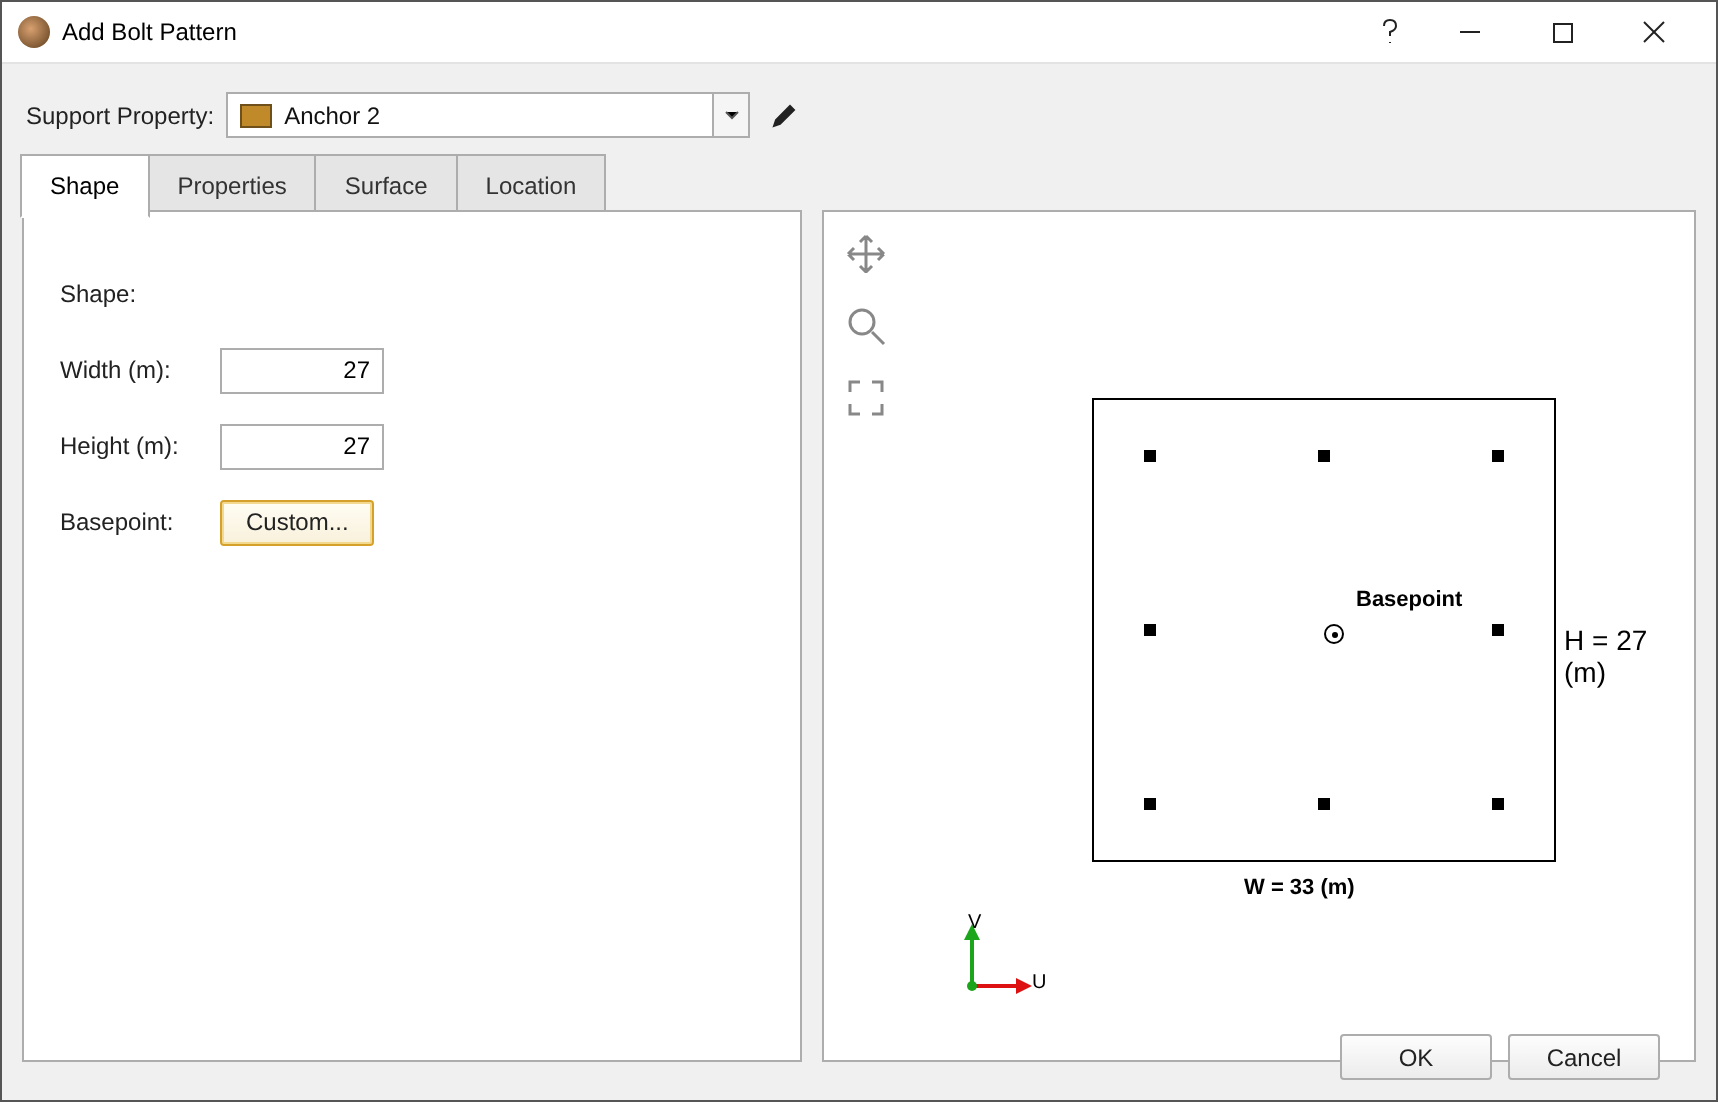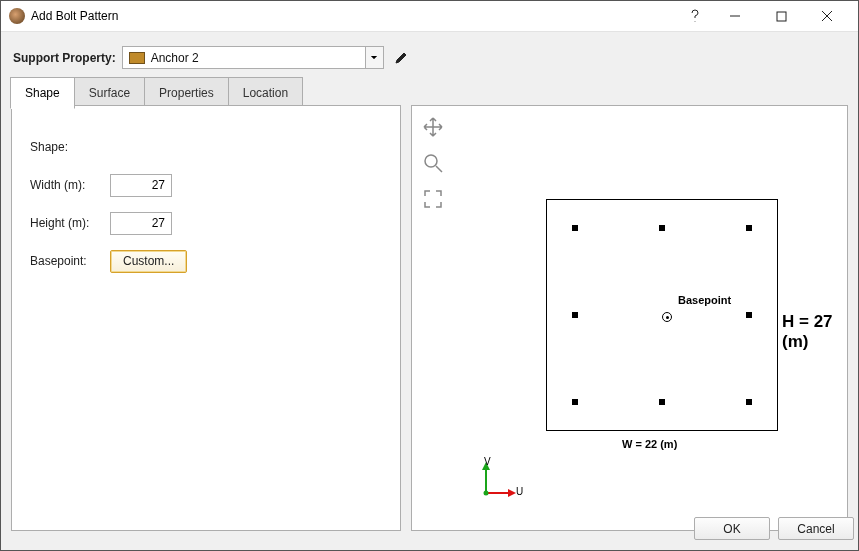--- a/index.html
+++ b/index.html
@@ -13,21 +13,21 @@
 .titlebar .spacer { flex: 1; }
 .titlebar .tb-btn { width: 46px; height: 30px; display: flex; align-items: center; justify-content: center; color: #222; }
 .titlebar .tb-btn.help { width: 34px; }
 .titlebar svg { stroke: #222; stroke-width: 1; fill: none; }
 
 
 .dialog-body { position: absolute; top: 30px; left: 0; right: 0; bottom: 0; background: #f0f0f0; border-top: 1px solid #e3e3e3; padding: 10px 10px; }
 
 
 .support-row { display: flex; align-items: center; gap: 6px; margin: 4px 0 8px 2px; }
-.support-row label { color: #222; font-weight: bold; }
+.support-row label { color: #222; }
 .combo { display: flex; align-items: center; border: 1px solid #adadad; background: #fff; height: 23px; }
 .combo.support { width: 262px; }
 .combo .swatch { width: 16px; height: 12px; background: #c08a2a; border: 1px solid #70501a; margin: 0 6px; }
 .combo .combo-text { flex: 1; padding-right: 4px; color: #111; }
 .combo .combo-arrow { width: 18px; height: 100%; border-left: 1px solid #adadad; display: flex; align-items: center; justify-content: center; background: #f5f5f5; }
 .combo .combo-arrow svg { stroke: #555; }
 .pencil-icon { width: 22px; display: flex; justify-content: center; }
 .pencil-icon svg { stroke: #222; fill: #222; }
 
 
@@ -41,46 +41,46 @@
 .tab { border: 1px solid #adadad; border-bottom: none; padding: 15px 14px; display: flex; align-items: center; background: #e5e5e5; color: #333; position: relative; margin-right: -1px; }
 .tab.active { background: #fff; z-index: 2; border-bottom: 1px solid #fff; margin-bottom: -1px; font-weight: 400; color: #000; }
 .left-panel-wrapper { position: relative; margin-top: 28px; }
 
 
 .form { padding: 28px 18px; }
 .form-row { display: flex; align-items: center; height: 26px; margin-bottom: 12px; }
 .form-row .lbl { width: 80px; color: #222; }
 .combo.shape { width: 110px; }
 .combo.shape .shape-ico { display: inline-block; width: 14px; height: 10px; border: 1px solid #4ab58a; margin: 0 5px 0 6px; }
-.num-input { width: 62px; height: 23px; border: 1px solid #adadad; padding: 0 6px; text-align: right; color: #000; background: #fff; }
+.num-input { width: 82px; height: 23px; border: 1px solid #adadad; padding: 0 6px; text-align: right; color: #000; background: #fff; }
 .btn { height: 23px; border: 1px solid #adadad; background: linear-gradient(#fdfdfd, #ececec); padding: 0 12px; display: inline-flex; align-items: center; border-radius: 2px; color: #222; }
 .btn.custom { border: 1px solid #d6a12a; box-shadow: 0 0 0 1px #f2d98f inset; background: linear-gradient(#fffdf4, #f8f0da); }
 
 
 .rp-tools { position: absolute; left: 8px; top: 8px; display: flex; flex-direction: column; gap: 10px; }
 .rp-tools .tool { width: 26px; height: 26px; display: flex; align-items: center; justify-content: center; }
 .rp-tools svg { stroke: #888; fill: none; stroke-width: 1.5; }
 
 
 .preview-area { position: absolute; left: 40px; right: 8px; top: 8px; bottom: 8px; }
 .bolt-rect { position: absolute; left: 94px; top: 85px; width: 232px; height: 232px; border: 1px solid #000; }
 .bolt { position: absolute; width: 6px; height: 6px; background: #000; }
 .basepoint-lbl { position: absolute; left: 226px; top: 180px; font-weight: bold; font-size: 11px; }
 .basepoint-marker { position: absolute; left: 210px; top: 198px; width: 10px; height: 10px; border: 1px solid #000; border-radius: 50%; display: flex; align-items: center; justify-content: center; }
 .basepoint-marker::after { content: ''; width: 3px; height: 3px; background: #000; border-radius: 50%; }
-.dim-h { position: absolute; left: 330px; top: 198px; font-weight: bold; font-size: 17px; }
+.dim-h { position: absolute; left: 330px; top: 198px; font-weight: normal; font-size: 14px; }
 .dim-w { position: absolute; left: 170px; top: 324px; font-weight: bold; font-size: 11px; }
 
 
 .uv-axes { position: absolute; left: 18px; bottom: 14px; width: 60px; height: 50px; }
 .uv-axes .v-label { position: absolute; left: 14px; top: -2px; font-size: 10px; }
 .uv-axes .u-label { position: absolute; left: 46px; top: 28px; font-size: 10px; }
 
 
-.dlg-buttons { position: absolute; right: 4px; bottom: 10px; display: flex; gap: 8px; }
+.dlg-buttons { position: absolute; right: 28px; bottom: 10px; display: flex; gap: 8px; }
 .dlg-buttons .btn { width: 76px; justify-content: center; }
 </style>
 </head>
 <body>
 
 <div class="titlebar">
   <div class="app-icon"></div>
   <div class="title">Add Bolt Pattern</div>
   <div class="spacer"></div>
   <div class="tb-btn help">
@@ -127,24 +127,24 @@
   </div>
 
   <div class="panels">
 
     <div class="left-panel-wrapper">
       <div class="tabs">
         <div class="tab active">
             <span>Shape</span>
           </div>
         <div class="tab">
+            <span>Properties</span>
+          </div>
+        <div class="tab">
             <span>Surface</span>
-          </div>
-        <div class="tab">
-            <span>Properties</span>
           </div>
         <div class="tab">
             <span>Location</span>
           </div>
       </div>
       <div class="left-panel">
         <div class="form">
           <div class="form-row">
             <span class="lbl">Shape:</span>
           </div>
@@ -191,21 +191,21 @@
         <div class="bolt" style="left:294px; top:111px"></div>
         <div class="bolt" style="left:120px; top:198px"></div>
         <div class="bolt" style="left:294px; top:198px"></div>
         <div class="bolt" style="left:120px; top:285px"></div>
         <div class="bolt" style="left:207px; top:285px"></div>
         <div class="bolt" style="left:294px; top:285px"></div>
 
         <div class="basepoint-lbl">Basepoint</div>
         <div class="basepoint-marker"></div>
         <div class="dim-h">H = 27 (m)</div>
-        <div class="dim-w">W = 22 (m)</div>
+        <div class="dim-w">W = 33 (m)</div>
 
         <div class="uv-axes">
           <svg width="60" height="50">
             <line x1="16" y1="35" x2="16" y2="8" stroke="#1aa51a" stroke-width="2"></line>
             <polygon points="16,4 12,12 20,12" fill="#1aa51a"></polygon>
             <line x1="16" y1="35" x2="42" y2="35" stroke="#d11" stroke-width="2"></line>
             <polygon points="46,35 38,31 38,39" fill="#d11"></polygon>
             <circle cx="16" cy="35" r="2.5" fill="#1aa51a"></circle>
           </svg>
           <span class="v-label">V</span>

